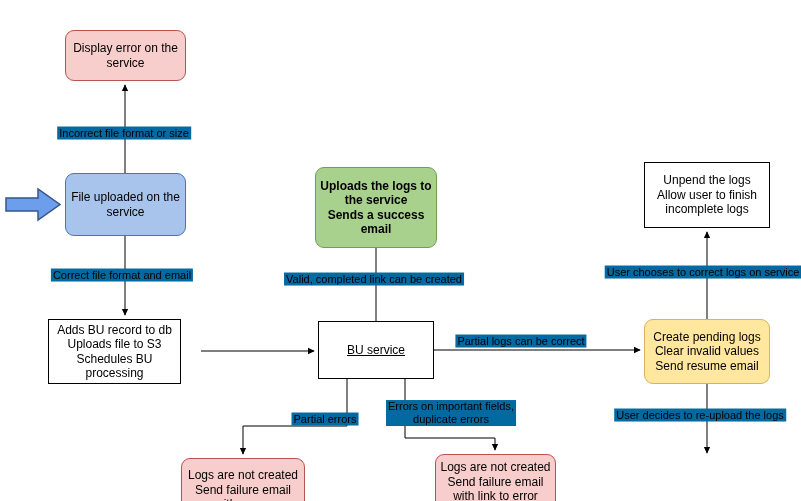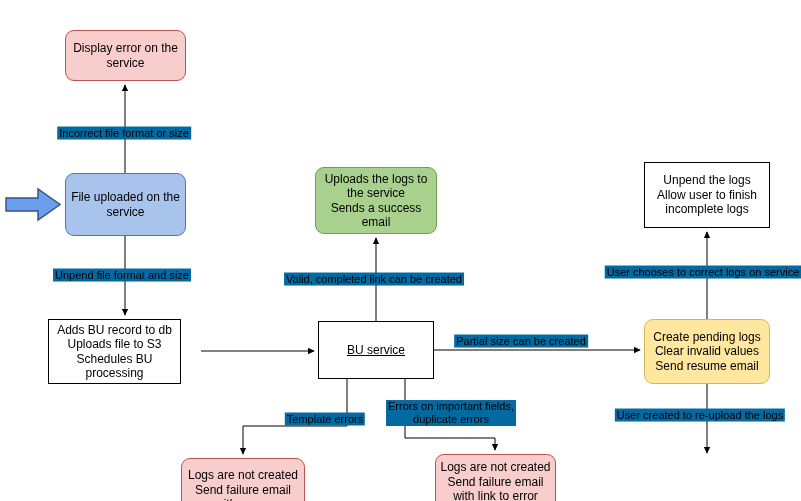--- a/index.html
+++ b/index.html
@@ -100,21 +100,21 @@
   <div class="node" style="left:48px; top:296px; width:133px; height:65px;">
     <span>Adds BU record to db
 Uploads file to S3
 Schedules BU processing</span>
   </div>
 
   <div class="node" style="left:318px; top:298px; width:116px; height:58px;text-decoration:underline;">
     <span>BU service</span>
   </div>
 
-  <div class="node green rounded" style="left:315px; top:144px; width:122px; height:67px;">
+  <div class="node green rounded" style="left:315px; top:144px; width:122px; height:81px;font-weight:bold;">
     <span>Uploads the logs to the service
 Sends a success email</span>
   </div>
 
   <div class="node yellow rounded" style="left:644px; top:296px; width:126px; height:65px;">
     <span>Create pending logs
 Clear invalid values
 Send resume email</span>
   </div>
 
@@ -129,28 +129,28 @@
   </div>
 
   <div class="node pink rounded" style="left:435px; top:431px; width:121px; height:70px;">
     <span>Logs are not created
 Send failure email with link to error summary</span>
   </div>
 
 
   <div class="edge-label" style="left:124px; top:110px;">Incorrect file format or size</div>
 
-  <div class="edge-label" style="left:122px; top:252px;">Unpend file format and size</div>
+  <div class="edge-label" style="left:122px; top:252px;">Correct file format and email</div>
 
   <div class="edge-label" style="left:374px; top:256px;">Valid, completed link can be created</div>
 
-  <div class="edge-label" style="left:521px; top:318px;">Partial size can be created</div>
+  <div class="edge-label" style="left:521px; top:318px;">Partial logs can be correct</div>
 
-  <div class="edge-label" style="left:325px; top:396px;">Template errors</div>
+  <div class="edge-label" style="left:325px; top:396px;">Partial errors</div>
 
   <div class="edge-label multiline" style="left:451px; top:390px;">Errors on important fields,
 duplicate errors</div>
 
   <div class="edge-label" style="left:703px; top:249px;">User chooses to correct logs on service</div>
 
-  <div class="edge-label" style="left:700px; top:392px;">User created to re-upload the logs</div>
+  <div class="edge-label" style="left:700px; top:392px;">User decides to re-upload the logs</div>
 
 </div>
 
 </body></html>

